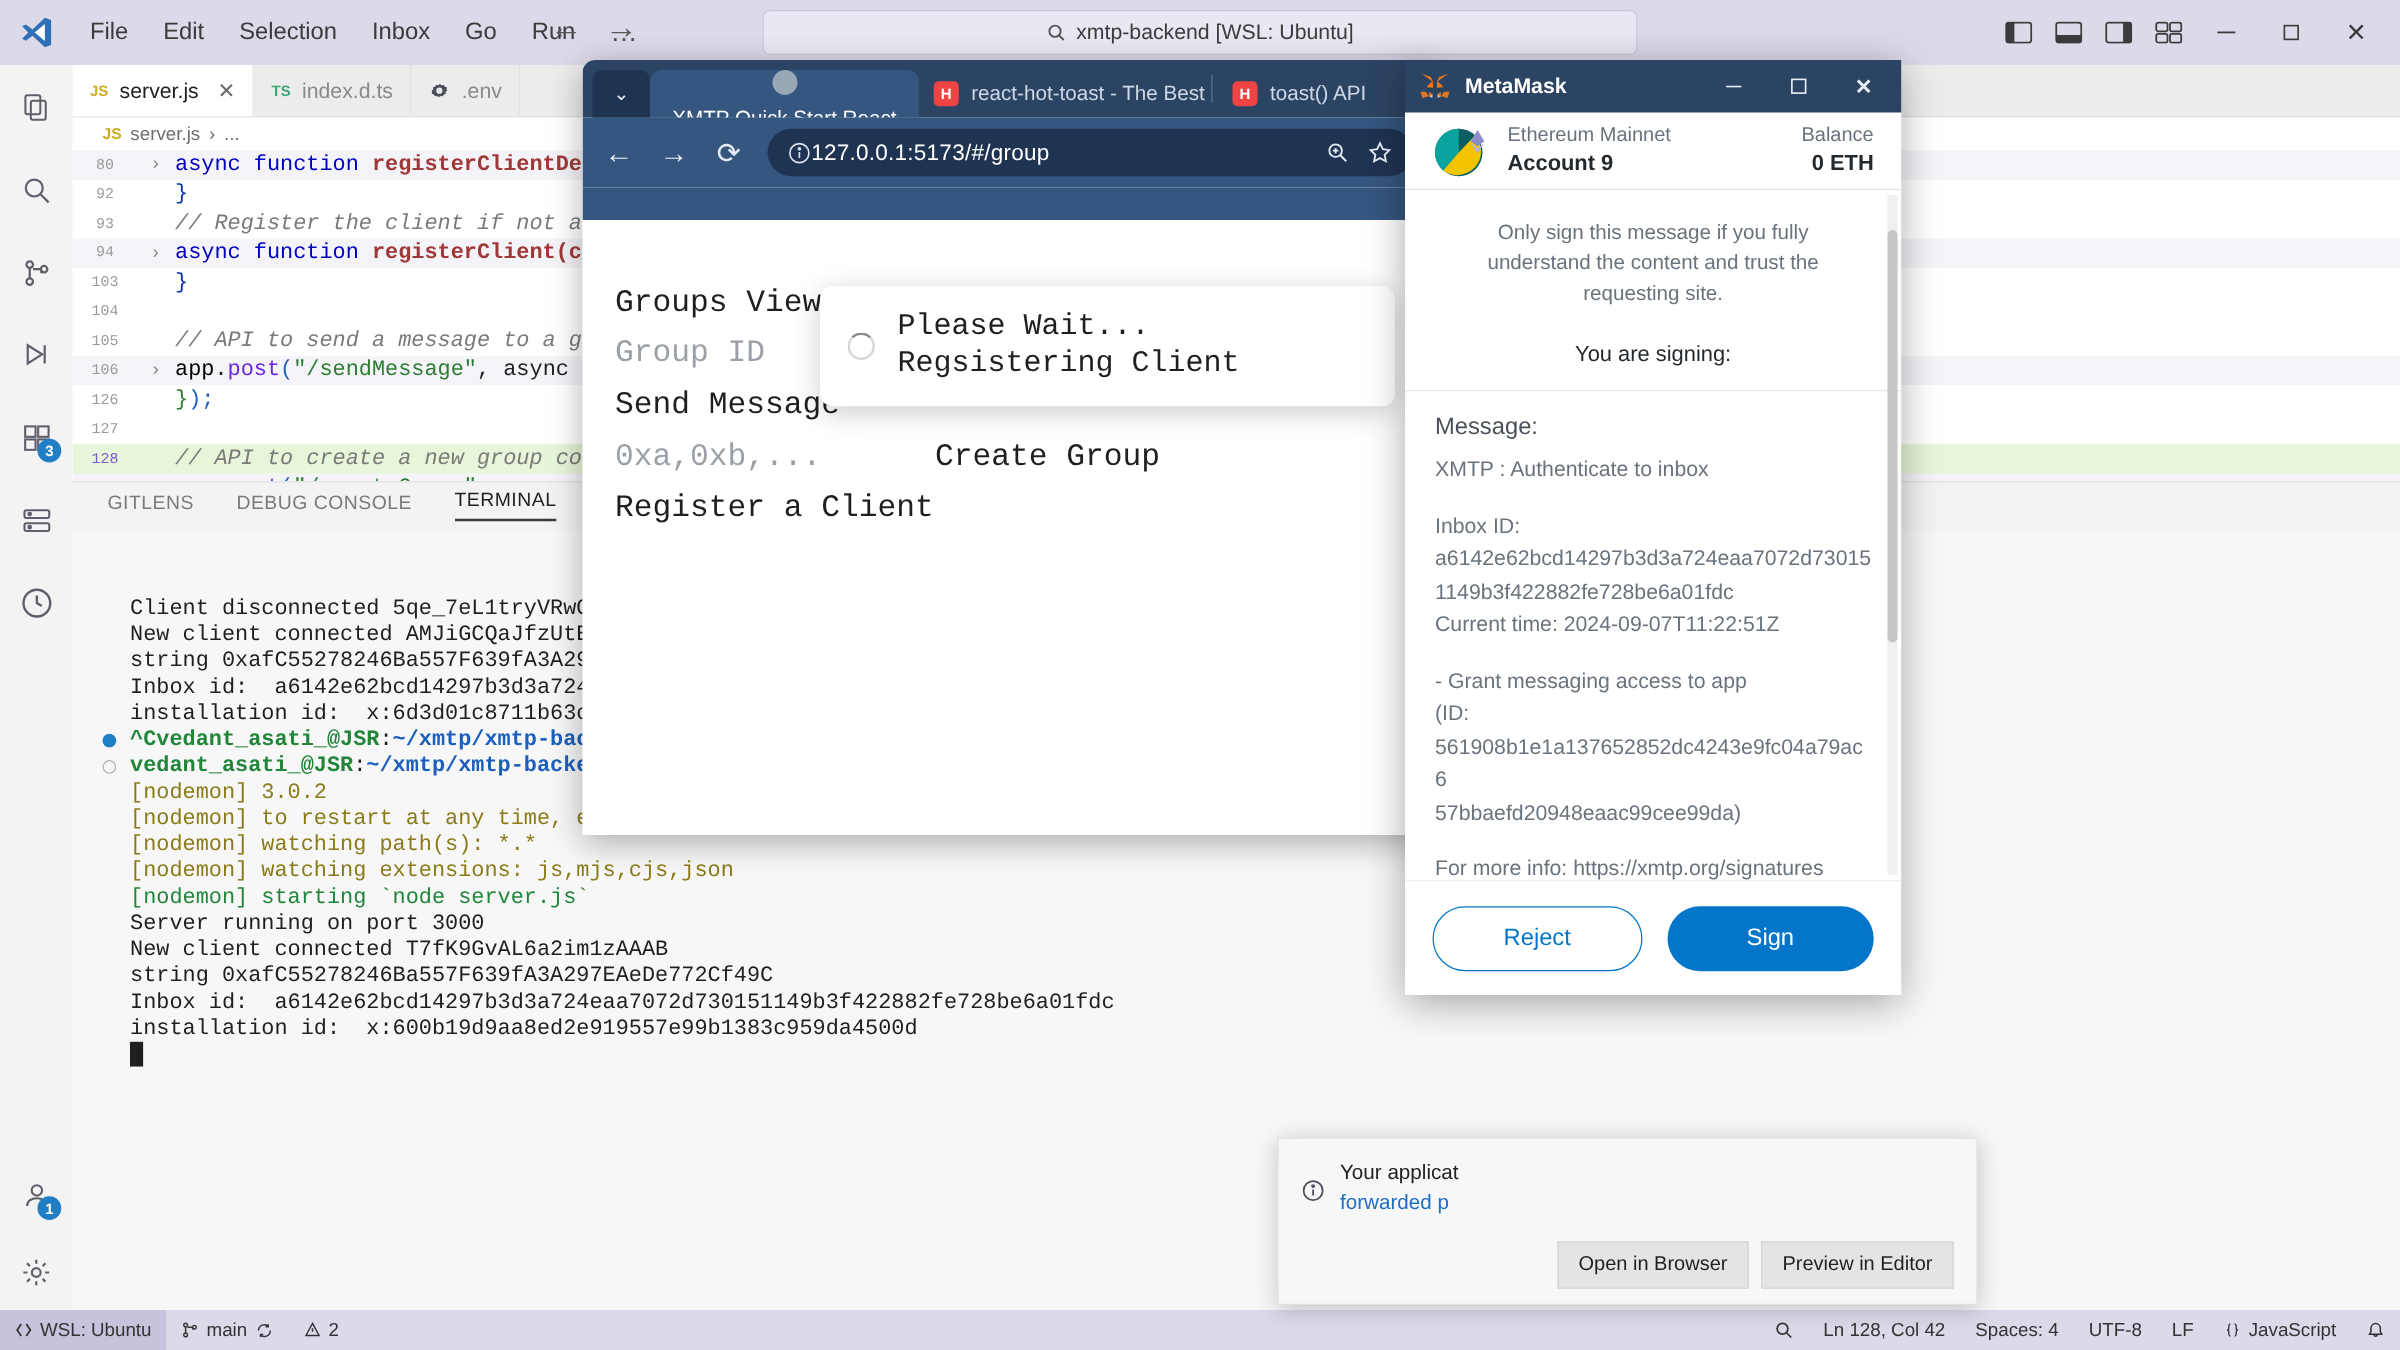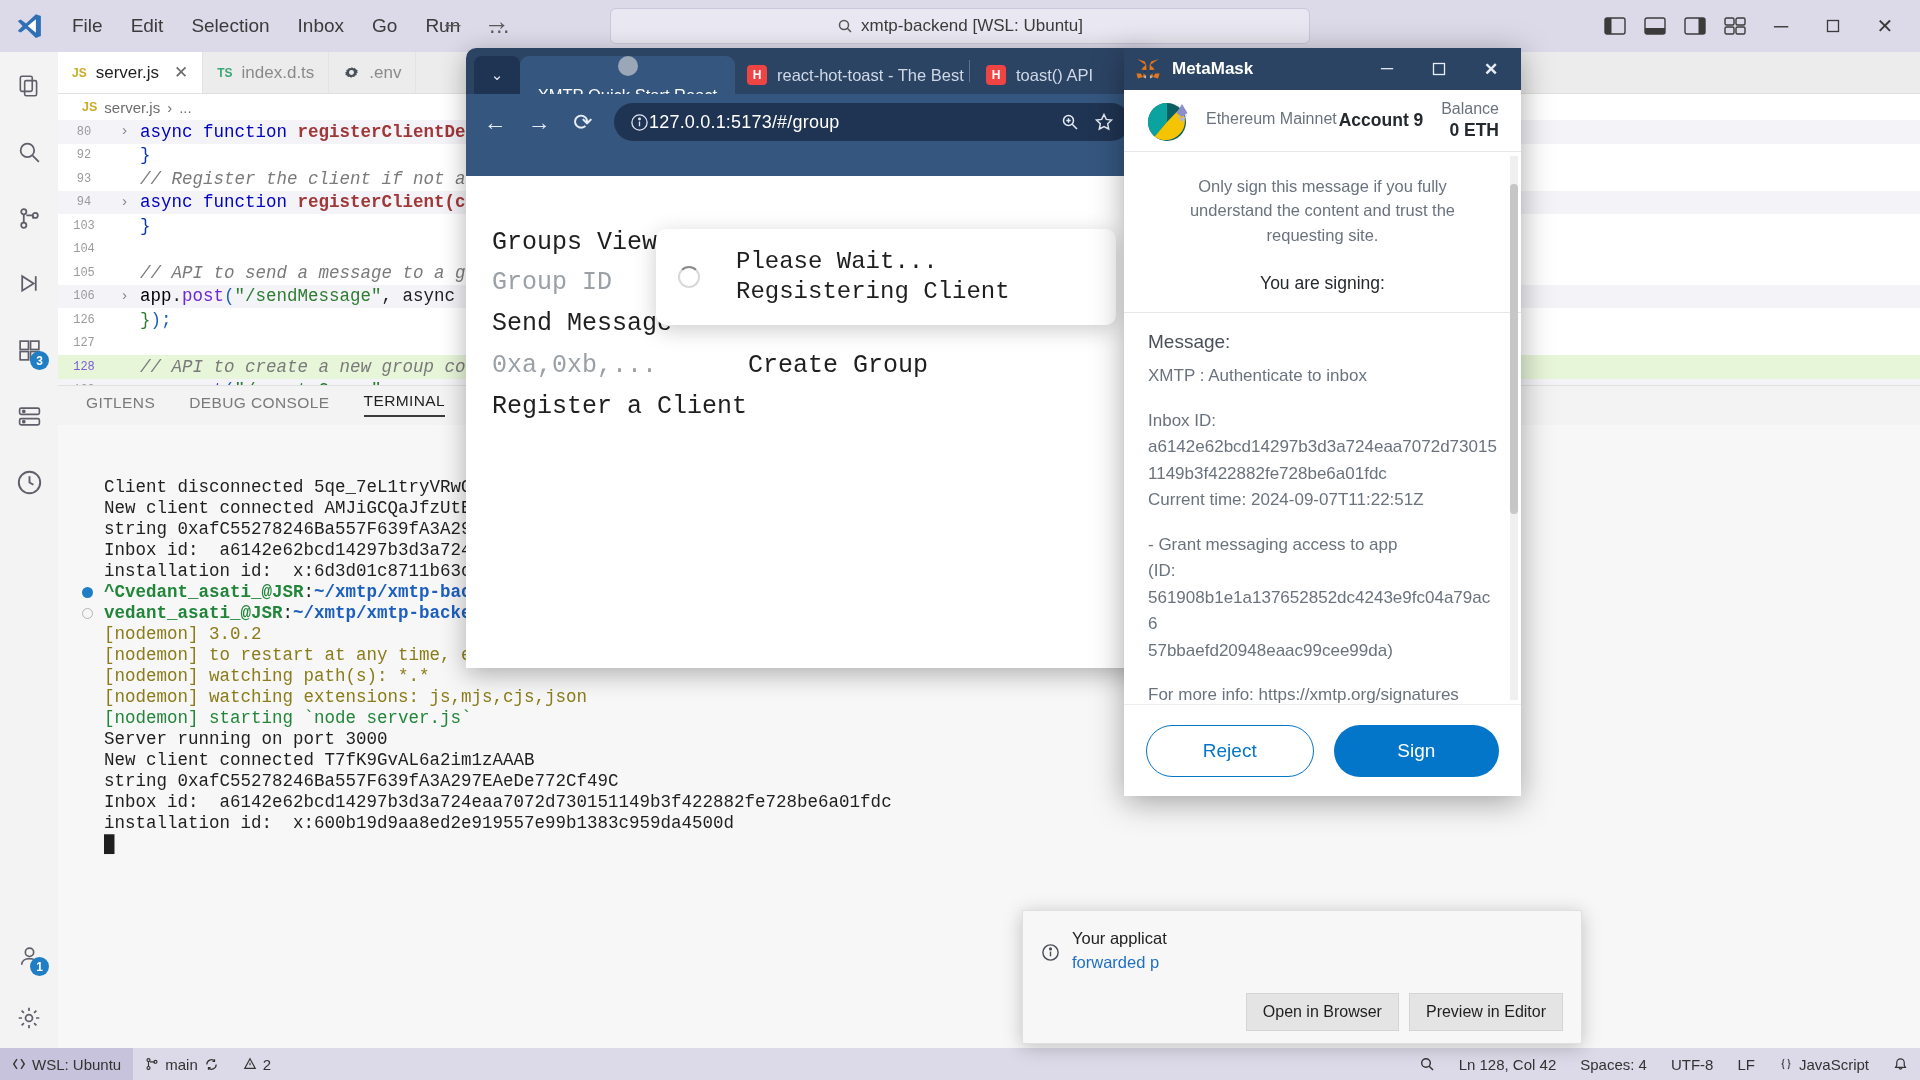--- a/index.html
+++ b/index.html
@@ -163,21 +163,21 @@
   #gv-groupid { position:absolute; left:26px; top:92px; font-size:25px; color:#9aa0a6; }
   #gv-send { position:absolute; left:26px; top:133px; font-size:25px; }
   #gv-addrs { position:absolute; left:26px; top:175px; font-size:25px; color:#9aa0a6;}
   #gv-register { position:absolute; left:26px; top:216px; font-size:25px; }
   #gv-create { position:absolute; left:282px; top:175px; font-size:25px; }
 
   
   #toast {
     position:absolute; left:190px; top:53px; width:auto; min-width:460px; background:#ffffff;
     border-radius:10px; box-shadow:0 5px 22px rgba(0,0,0,.20); padding:18px 22px;
-    display:flex; align-items:center; gap:36px; z-index:6;
+    display:flex; align-items:center; gap:18px; z-index:6;
   }
   #toast-spinner {
     width:22px; height:22px; border-radius:50%; border:2.5px solid #d8d8d8; border-top-color:#8a8a8a; flex:0 0 auto;
   }
   #toast-text { font-family:"Liberation Mono", monospace; font-size:24px; color:#1f1f1f; line-height:1.25; max-width:340px;}
 
   
   #vsnotif {
     position:absolute; right:338px; bottom:36px; width:560px; background:#f7f7f7;
     box-shadow:0 3px 18px rgba(0,0,0,.22); border:1px solid #e0e0e0; z-index:4;
@@ -198,21 +198,21 @@
     height:42px; background:#2c4464; display:flex; align-items:center; gap:12px; padding:0 4px 0 12px;
     color:#ffffff; font-size:17px; font-weight:bold;
   }
   #mm-title .mmwin { margin-left:auto; display:flex; }
   .mmwbtn { width:52px; height:42px; display:flex; align-items:center; justify-content:center; font-size:17px; color:#e9eef6;}
 
   #mm-acct {
     height:62px; display:flex; align-items:center; padding:0 22px; gap:14px; border-bottom:1px solid #e7e7eb;
   }
   #mm-avatar { width:46px; height:46px; position:relative; flex:0 0 auto; }
-  #mm-acct-text { display:flex; flex-direction:row; gap:2px; }
+  #mm-acct-text { display:flex; flex-direction:column; gap:2px; }
   #mm-network { font-size:16px; color:#6a737d; }
   #mm-account { font-size:17.5px; color:#24292e; font-weight:bold; }
   #mm-bal { margin-left:auto; text-align:right; display:flex; flex-direction:column; gap:2px;}
   #mm-bal-label { font-size:16px; color:#6a737d; }
   #mm-bal-val { font-size:17.5px; color:#24292e; font-weight:bold; }
 
   #mm-scroll { flex:1; position:relative; overflow:hidden; }
   #mm-warn {
     padding:22px 44px 0 44px; text-align:center; font-size:16.5px; color:#6a737d; line-height:1.48;
   }

